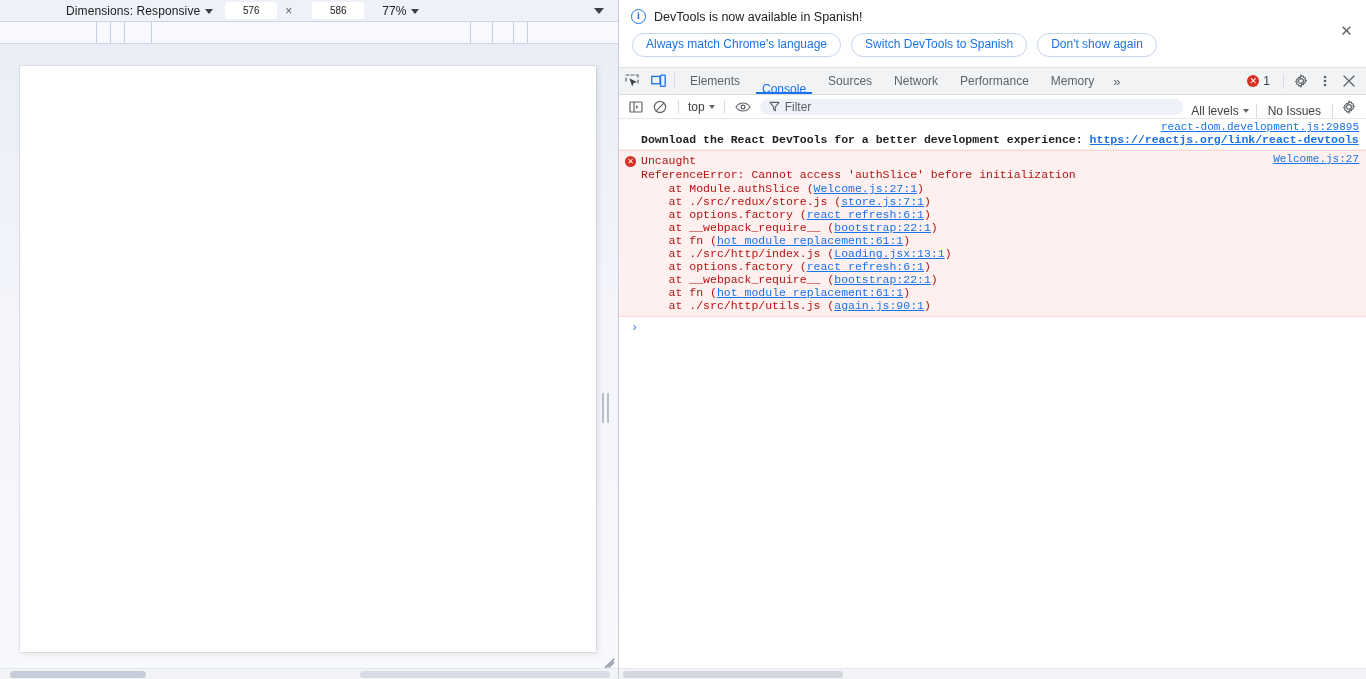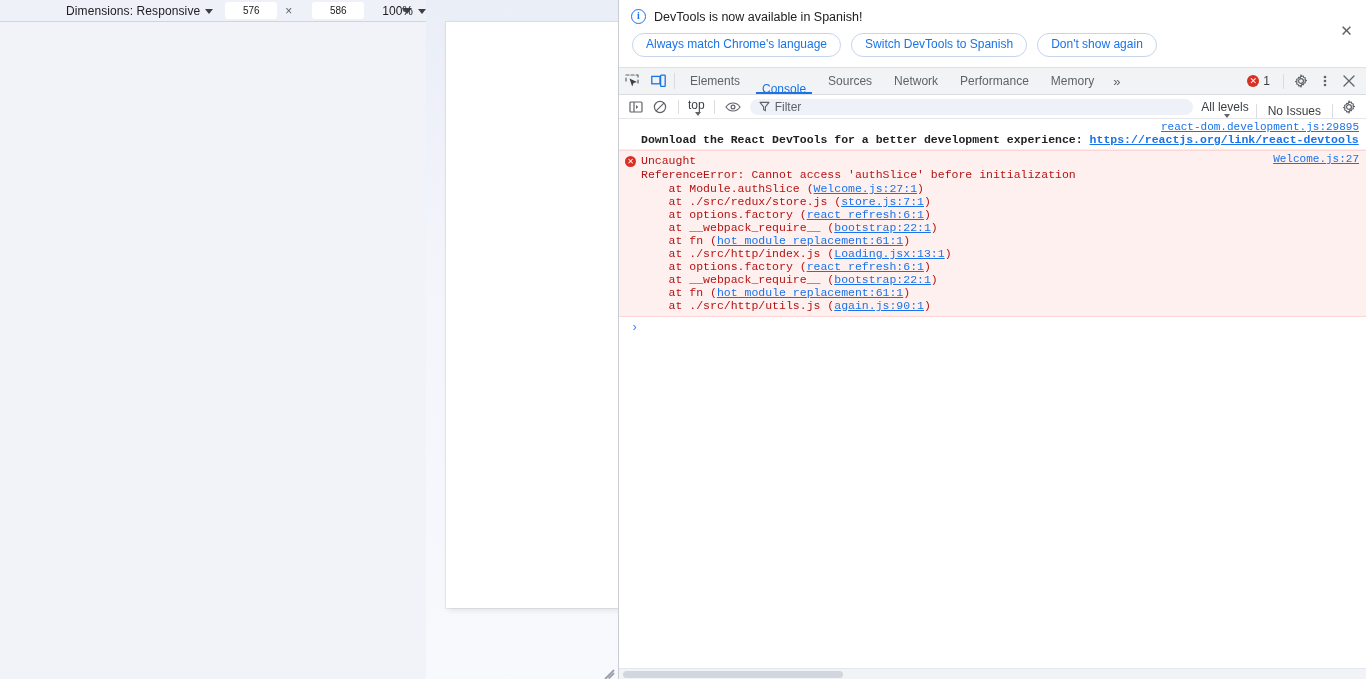--- a/index.html
+++ b/index.html
@@ -9,21 +9,21 @@
     font-family:"Liberation Sans", sans-serif;
     background:#ffffff;
   }
   body { display:flex; flex-direction:row; }
 
   
   #device-pane {
     width:618px; height:679px;
     position:relative;
     background:#f1f3f9;
-    display:flex; flex-direction:row;
+    display:flex; flex-direction:column;
     overflow:hidden;
   }
   #device-toolbar {
     height:22px; min-height:22px;
     background:#eef1f8;
     border-bottom:1px solid #cdd4e8;
     display:flex; align-items:center;
     font-size:12px; color:#202124;
     position:relative;
   }
@@ -229,21 +229,21 @@
     border-bottom:1px solid #e4e6e8;
     display:flex; align-items:center;
     padding:0 6px; gap:2px;
   }
   .ct-btn {
     width:22px; height:22px; display:flex; align-items:center; justify-content:center; cursor:pointer;
   }
   .ct-sep { width:1px; height:14px; background:#dadce0; margin:0 5px; }
   .ct-select {
     font-size:12px; color:#3c4043; display:flex; align-items:center; cursor:pointer;
-    padding:0 2px; white-space:nowrap;flex-direction:column;
+    padding:0 2px; white-space:nowrap;
   }
   #filter-box {
     flex:1; height:16px;
     background:#eef1f8; border-radius:9px;
     display:flex; align-items:center; gap:5px;
     padding:0 9px; margin:0 4px; cursor:text;
   }
   #filter-box .filter-ph { font-size:12px; color:#5f6368; }
   .ct-right { display:flex; align-items:flex-end; gap:0; }
   .ct-text { font-size:12px; color:#3c4043; white-space:nowrap; padding:0 6px; cursor:pointer; }
@@ -319,21 +319,21 @@
 </head>
 <body>
 
 <div id="device-pane">
 
   <div id="device-toolbar">
     <span class="dt-label"><span>Dimensions: Responsive</span><span class="tri-down"></span></span>
     <span class="dim-input">576</span>
     <span class="dim-x">×</span>
     <span class="dim-input">586</span>
-    <span class="zoom-sel"><span>100%</span><span class="tri-down"></span></span>
+    <span class="zoom-sel"><span>77%</span><span class="tri-down"></span></span>
     <span class="toolbar-overflow"><span class="tri-down small"></span></span>
   </div>
 
   <div id="ruler">
     <i class="tick" style="left:96px"></i>
     <i class="tick" style="left:110px"></i>
     <i class="tick" style="left:124px"></i>
     <i class="tick" style="left:151px"></i>
     <i class="tick" style="left:470px"></i>
     <i class="tick" style="left:492px"></i>

